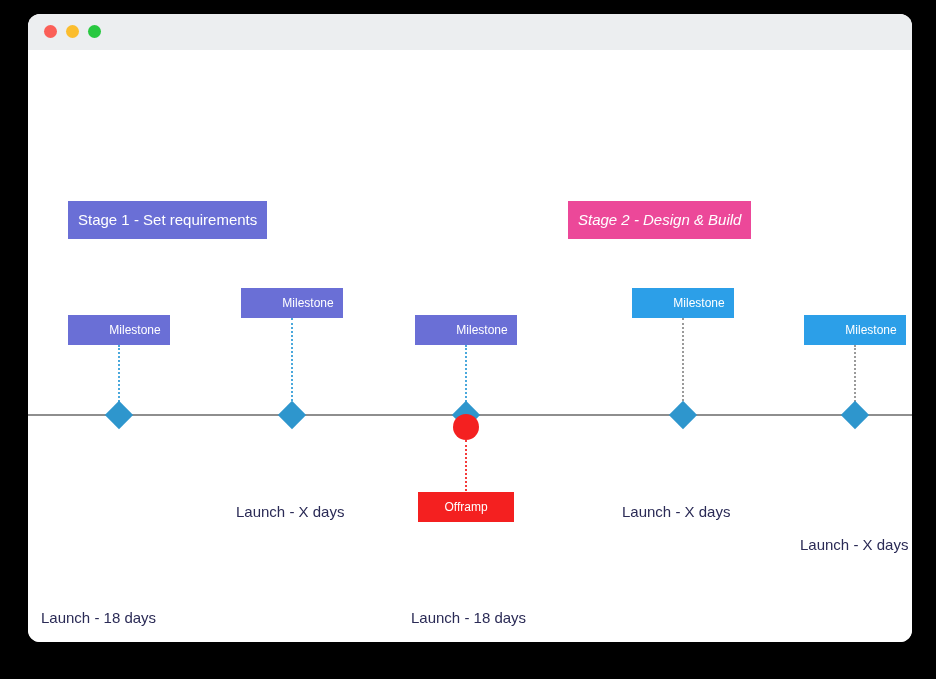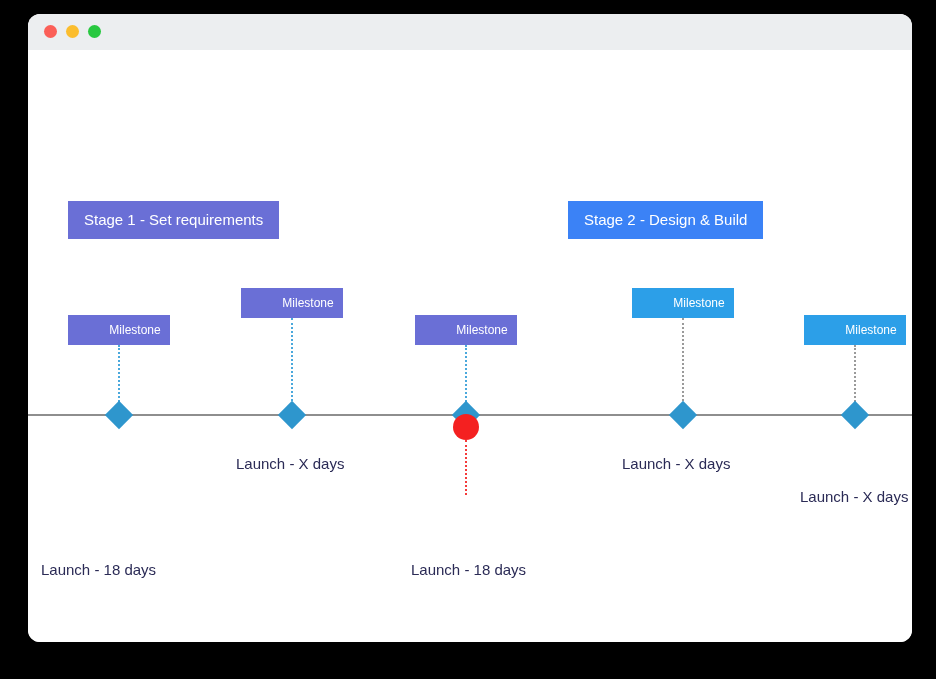--- a/index.html
+++ b/index.html
@@ -76,28 +76,28 @@
     width: 884px;
     height: 2px;
     background: #8e8e8e;
   }
 
   
   .stage {
     position: absolute;
     height: 38px;
     line-height: 38px;
-    padding: 0 16px;
+    padding: 0 10px;
     color: #ffffff;
     font-size: 15px;
     white-space: nowrap;
     box-sizing: border-box;
   }
   .stage.purple { background: #6a6fd6; }
-  .stage.blue   { background: #3b82f6; }
+  .stage.blue   { background: #ec4899; font-style: italic; }
 
   
   .ms-box {
     position: absolute;
     height: 30px;
     line-height: 30px;
     width: 102px;
     text-align: center;
     color: #ffffff;
     font-size: 12px;
@@ -147,20 +147,21 @@
     font-size: 12px;
     box-sizing: border-box;
   }
 
   
   .caption {
     position: absolute;
     color: #2b2b56;
     font-size: 15px;
     white-space: nowrap;
+    margin-top: 48px;
   }
 </style>
 </head>
 <body>
 
 <div id="root">
 
   <div class="window">
 
     <div class="titlebar">
@@ -198,20 +199,23 @@
       <div class="caption" style="left:208px; top:405px;">Launch - X days</div>
 
       <div class="ms-box purple" style="left:387px; top:265px;">
         <span>Milestone</span>
       </div>
       <div class="connector blue" style="left:437px; top:295px; height:60px;"></div>
       <div class="diamond" style="left:428px; top:355px;"></div>
 
       <div class="circle" style="left:425px; top:364px;"></div>
       <div class="connector red" style="left:437px; top:390px; height:55px;"></div>
+      <div class="offramp-box" style="left:390px; top:442px;">
+        <span>Offramp</span>
+      </div>
 
       <div class="caption" style="left:383px; top:511px;">Launch - 18 days</div>
 
       <div class="ms-box blue" style="left:604px; top:238px;">
         <span>Milestone</span>
       </div>
       <div class="connector gray" style="left:654px; top:268px; height:87px;"></div>
       <div class="diamond" style="left:645px; top:355px;"></div>
       <div class="caption" style="left:594px; top:405px;">Launch - X days</div>
 

